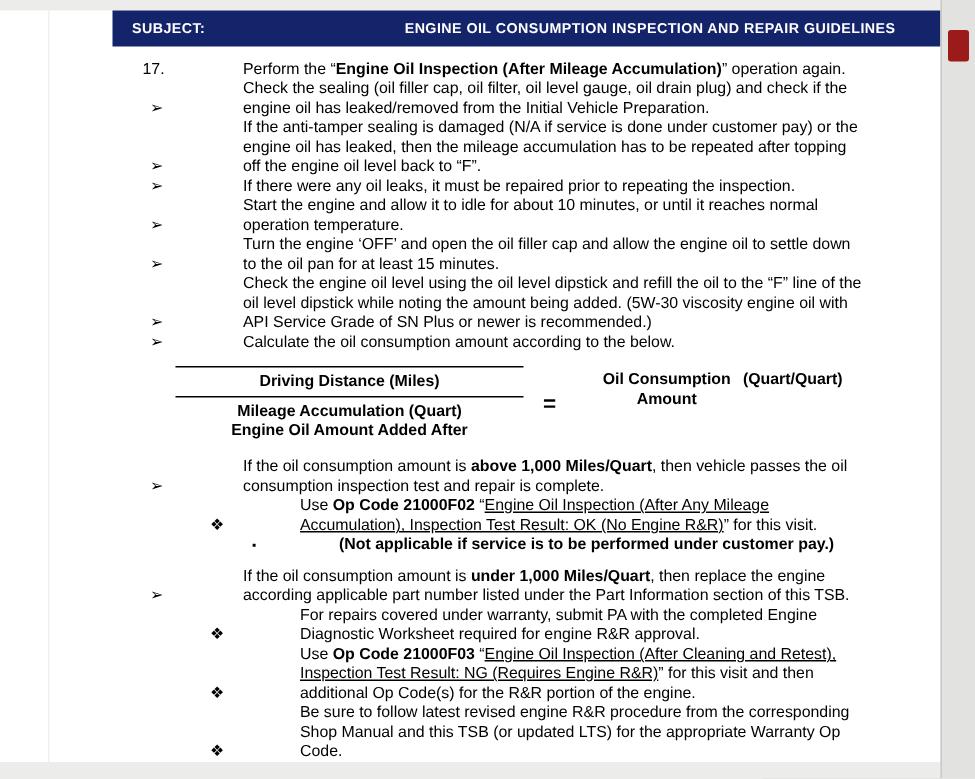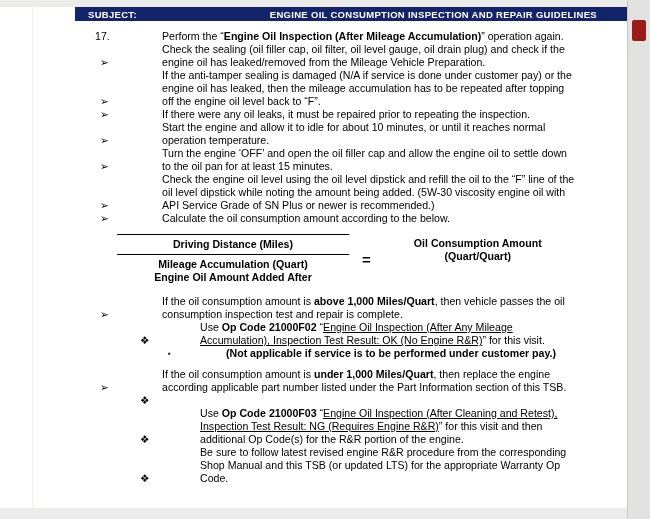--- a/index.html
+++ b/index.html
@@ -4,21 +4,21 @@
 <style>
   * { margin:0; padding:0; box-sizing:border-box; }
   html,body { background:#d9d9d7; }
   body { font-family:"Liberation Sans", sans-serif; }
   .canvas { position:relative; width:650px; height:519px; background:#ececea; overflow:hidden; }
   .page { position:absolute; top:7px; left:0; width:627px; height:501px; background:#ffffff; }
   .left-edge-line { position:absolute; top:0; left:32px; width:1px; height:100%; background:#f0f0ee; }
   .scroll-track { position:absolute; top:0; right:0; width:23px; height:519px; background:#e2e2e0; border-left:1px solid #c9c9c7; }
   .scroll-marker { position:absolute; top:20px; left:4px; width:14px; height:21px; background:#9b1b1b; border-radius:2px; }
 
-  .header-bar { margin-left:75px; height:14px; background:#14246b; color:#fff;
+  .header-bar { margin-left:75px; height:24px; background:#14246b; color:#fff;
                 display:flex; align-items:center; font-size:9.5px; font-weight:bold; letter-spacing:.3px; }
   .header-bar .subj { padding-left:13px; white-space:nowrap; }
   .header-bar .title { flex:1; text-align:right; padding-right:30px; white-space:nowrap; }
 
   .content { padding:9px 52px 0 95px; font-size:10.6px; line-height:13px; color:#000; }
   .row { display:flex;align-items:flex-end; }
   .item-row .num { width:22px; flex:none; }
   .l1 { padding-left:5px; }
   .l1 > .mk { width:17px; flex:none; }
   .l2 { padding-left:45px; }
@@ -29,21 +29,21 @@
   .mk { color:#000; }
   .mt8 { margin-top:8px; }
   .bold { font-weight:bold; }
   .ul { text-decoration:underline; }
 
   .formula { display:flex; align-items:center; margin:9px 0 11px 22px; font-weight:bold; }
   .fraction { width:232px; text-align:center; border-top:1.5px solid #000; padding-top:3px; }
   .denom { border-top:1.5px solid #000; margin-top:3px; padding-top:3px; }
   .equals { font-size:15px; margin:0 13px; }
   .result { width:168px; height:50px; margin-left:10px; text-align:center;
-            display:flex; flex-direction:column; justify-content:flex-start; padding:3px 0 5px 0; }
+            display:flex; flex-direction:row; justify-content:space-between; padding:3px 0 5px 0; }
 </style>
 </head>
 <body>
 
 <div class="canvas">
   <div class="page">
     <div class="left-edge-line"></div>
 
     <div class="header-bar">
       <span class="subj">SUBJECT:</span>
@@ -52,21 +52,21 @@
 
     <div class="content">
 
       <div class="row item-row">
         <span class="num">17.</span>
         <div class="txt"><span>Perform the “</span><span class="bold">Engine Oil Inspection (After Mileage Accumulation)</span><span>” operation again.</span></div>
       </div>
 
       <div class="row l1">
         <span class="mk">➢</span>
-        <div class="txt">Check the sealing (oil filler cap, oil filter, oil level gauge, oil drain plug) and check if the engine oil has leaked/removed from the Mileage Vehicle Preparation.</div>
+        <div class="txt">Check the sealing (oil filler cap, oil filter, oil level gauge, oil drain plug) and check if the engine oil has leaked/removed from the Initial Vehicle Preparation.</div>
       </div>
       <div class="row l1">
         <span class="mk">➢</span>
         <div class="txt">If the anti-tamper sealing is damaged (N/A if service is done under customer pay) or the engine oil has leaked, then the mileage accumulation has to be repeated after topping off the engine oil level back to “F”.</div>
       </div>
       <div class="row l1">
         <span class="mk">➢</span>
         <div class="txt">If there were any oil leaks, it must be repaired prior to repeating the inspection.</div>
       </div>
       <div class="row l1">
@@ -113,20 +113,21 @@
         <span class="mk">▪</span>
         <div class="txt"><span class="bold">(Not applicable if service is to be performed under customer pay.)</span></div>
       </div>
 
       <div class="row l1 mt8">
         <span class="mk">➢</span>
         <div class="txt"><span>If the oil consumption amount is </span><span class="bold">under 1,000 Miles/Quart</span><span>, then replace the engine according applicable part number listed under the Part Information section of this TSB.</span></div>
       </div>
       <div class="row l2">
         <span class="mk">❖</span>
+        <div class="txt">For repairs covered under warranty, submit PA with the completed Engine Diagnostic Worksheet required for engine R&amp;R approval.</div>
       </div>
       <div class="row l2">
         <span class="mk">❖</span>
         <div class="txt"><span>Use </span><span class="bold">Op Code 21000F03</span><span> “</span><span class="ul">Engine Oil Inspection (After Cleaning and Retest), Inspection Test Result: NG (Requires Engine R&amp;R)</span><span>” for this visit and then additional Op Code(s) for the R&amp;R portion of the engine.</span></div>
       </div>
       <div class="row l2">
         <span class="mk">❖</span>
         <div class="txt">Be sure to follow latest revised engine R&amp;R procedure from the corresponding Shop Manual and this TSB (or updated LTS) for the appropriate Warranty Op Code.</div>
       </div>
 

